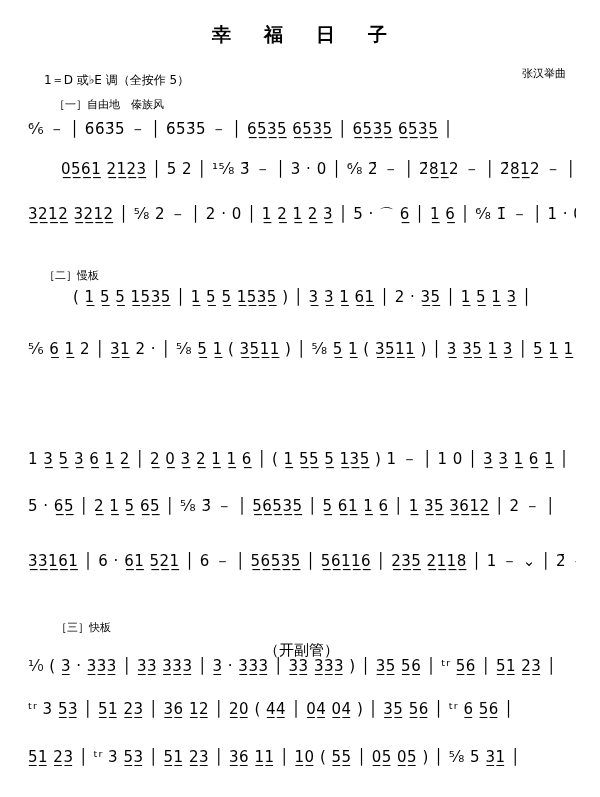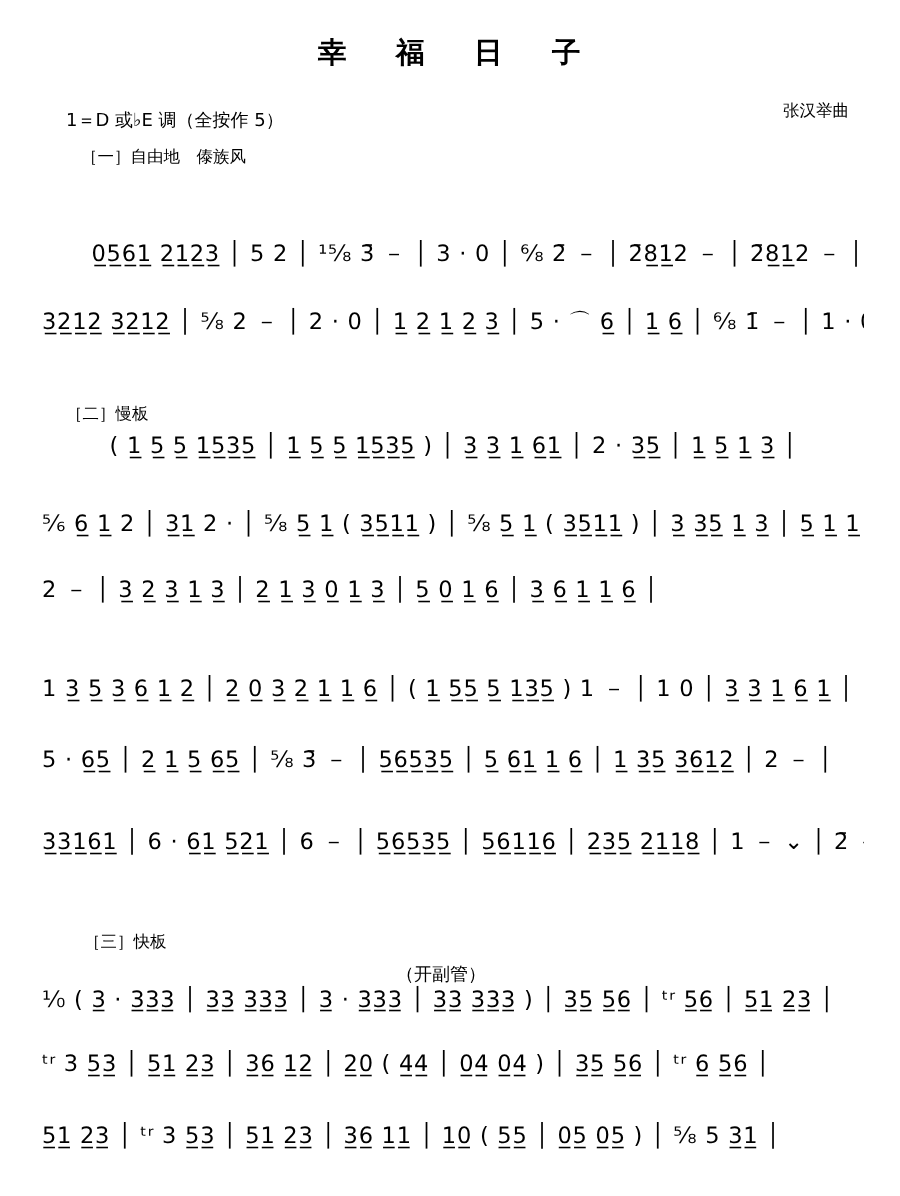--- a/index.html
+++ b/index.html
@@ -33,21 +33,21 @@
     white-space:nowrap;
   }
   .sect{
     position:absolute;
     font-size:11px;
     font-family:"DejaVu Sans", sans-serif;
     white-space:nowrap;
   }
   .tempo{
     position:absolute;
-    font-size:12px;
+    font-size:15px;
     font-family:"DejaVu Sans", sans-serif;
     white-space:nowrap;
   }
 
   
   .line{
     position:absolute;
     left:28px;
     width:548px;
     font-family:"DejaVu Sans", sans-serif;
@@ -64,25 +64,25 @@
 
   <div class="title">幸　福　日　子</div>
   <div class="composer">张汉举曲</div>
   <div class="keyline">1＝D 或♭E 调（全按作 5）</div>
 
   <div class="sect" style="top:97px;left:54px;">［一］自由地　傣族风</div>
   <div class="sect" style="top:268px;left:44px;">［二］慢板</div>
   <div class="sect" style="top:620px;left:56px;">［三］快板</div>
   <div class="tempo" style="top:641px;left:264px;">（开副管）</div>
 
+  <div class="line" style="top:120px;">⁶⁄₆  －  │ 6̄6̄3̄5  －  │ 6̄5̄3̄5  －  │ 6̲5̲3̲5̲ 6̲5̲3̲5̲ │ 6̲5̲3̲5̲ 6̲5̲3̲5̲ │</div>
   <div class="line" style="top:160px;margin-left:33px;">0̲5̲6̲1̲ 2̲1̲2̲3̲ │ 5    2   │ ¹⁵⁄₈ 3̄ －  │ 3 ·    0 │ ⁶⁄₈ 2̄ －  │ 2̄8̲1̲2 － │ 2̄8̲1̲2 －  │</div>
   <div class="line" style="top:205px;">3̲2̲1̲2̲ 3̲2̲1̲2̲ │ ⁵⁄₈ 2 －  │ 2 ·    0 │ 1̲ 2̲ 1̲ 2̲ 3̲ │ 5 · ⌒ 6̲ │ 1̲ 6̲ │ ⁶⁄₈ 1̄ － │ 1 ·    0 ‖</div>
   <div class="line" style="top:288px;margin-left:45px;">( 1̲ 5̲ 5̲  1̲5̲3̲5̲ │ 1̲ 5̲ 5̲  1̲5̲3̲5̲ ) │ 3̲ 3̲  1̲ 6̲1̲ │ 2 · 3̲5̲ │ 1̲ 5̲  1̲ 3̲ │</div>
   <div class="line" style="top:340px;">⁵⁄₆ 6̲ 1̲ 2 │ 3̲1̲ 2 ·  │ ⁵⁄₈ 5̲ 1̲ ( 3̲5̲1̲1̲ ) │ ⁵⁄₈ 5̲ 1̲ ( 3̲5̲1̲1̲ ) │ 3̲ 3̲5̲ 1̲ 3̲ │ 5̲ 1̲ 1̲ 2 │</div>
-  <div class="line" style="top:384px;">2 －  │ 3̲ 2̲ 3̲  1̲ 3̲ │ 2̲ 1̲ 3̲  0̲ 1̲ 3̲ │ 5̲ 0̲ 1̲ 6̲ │ 3̲ 6̲ 1̲  1̲ 6̲ │</div>
   <div class="line" style="top:450px;">1  3̲ 5̲  3̲ 6̲ 1̲ 2̲ │ 2̲ 0̲ 3̲  2̲ 1̲ 1̲ 6̲ │ ( 1̲ 5̲5̲  5̲ 1̲3̲5̲ )  1 － │ 1   0 │ 3̲ 3̲ 1̲ 6̲ 1̲ │</div>
   <div class="line" style="top:497px;">5 ·  6̲5̲ │ 2̲ 1̲  5̲ 6̲5̲ │ ⁵⁄₈ 3̄ －  │ 5̲6̲5̲3̲5̲ │ 5̲ 6̲1̲ 1̲ 6̲ │ 1̲ 3̲5̲ 3̲6̲1̲2̲ │ 2 － │</div>
   <div class="line" style="top:552px;">3̲3̲1̲6̲1̲ │ 6 ·  6̲1̲ 5̲2̲1̲ │ 6   －  │ 5̲6̲5̲3̲5̲ │ 5̲6̲1̲1̲6̲ │ 2̲3̲5̲ 2̲1̲1̲8̲ │ 1  － ⌄ │ 2̄  － │ 6̄  － ‖</div>
   <div class="line" style="top:657px;">¹⁄₀ ( 3̲ · 3̲3̲3̲ │ 3̲3̲ 3̲3̲3̲ │ 3̲ · 3̲3̲3̲ │ 3̲3̲ 3̲3̲3̲ ) │ 3̲5̲ 5̲6̲ │ ᵗʳ 5̲6̲ │ 5̲1̲ 2̲3̲ │</div>
   <div class="line" style="top:700px;">ᵗʳ 3    5̲3̲ │ 5̲1̲ 2̲3̲ │ 3̲6̲ 1̲2̲ │ 2̲0̲ ( 4̲4̲ │ 0̲4̲ 0̲4̲ ) │ 3̲5̲ 5̲6̲ │ ᵗʳ 6̲  5̲6̲ │</div>
   <div class="line" style="top:748px;">5̲1̲ 2̲3̲ │ ᵗʳ 3    5̲3̲ │ 5̲1̲ 2̲3̲ │ 3̲6̲ 1̲1̲ │ 1̲0̲ ( 5̲5̲ │ 0̲5̲ 0̲5̲ ) │ ⁵⁄₈ 5   3̲1̲ │</div>
 
 </div>
 
 </body></html>

